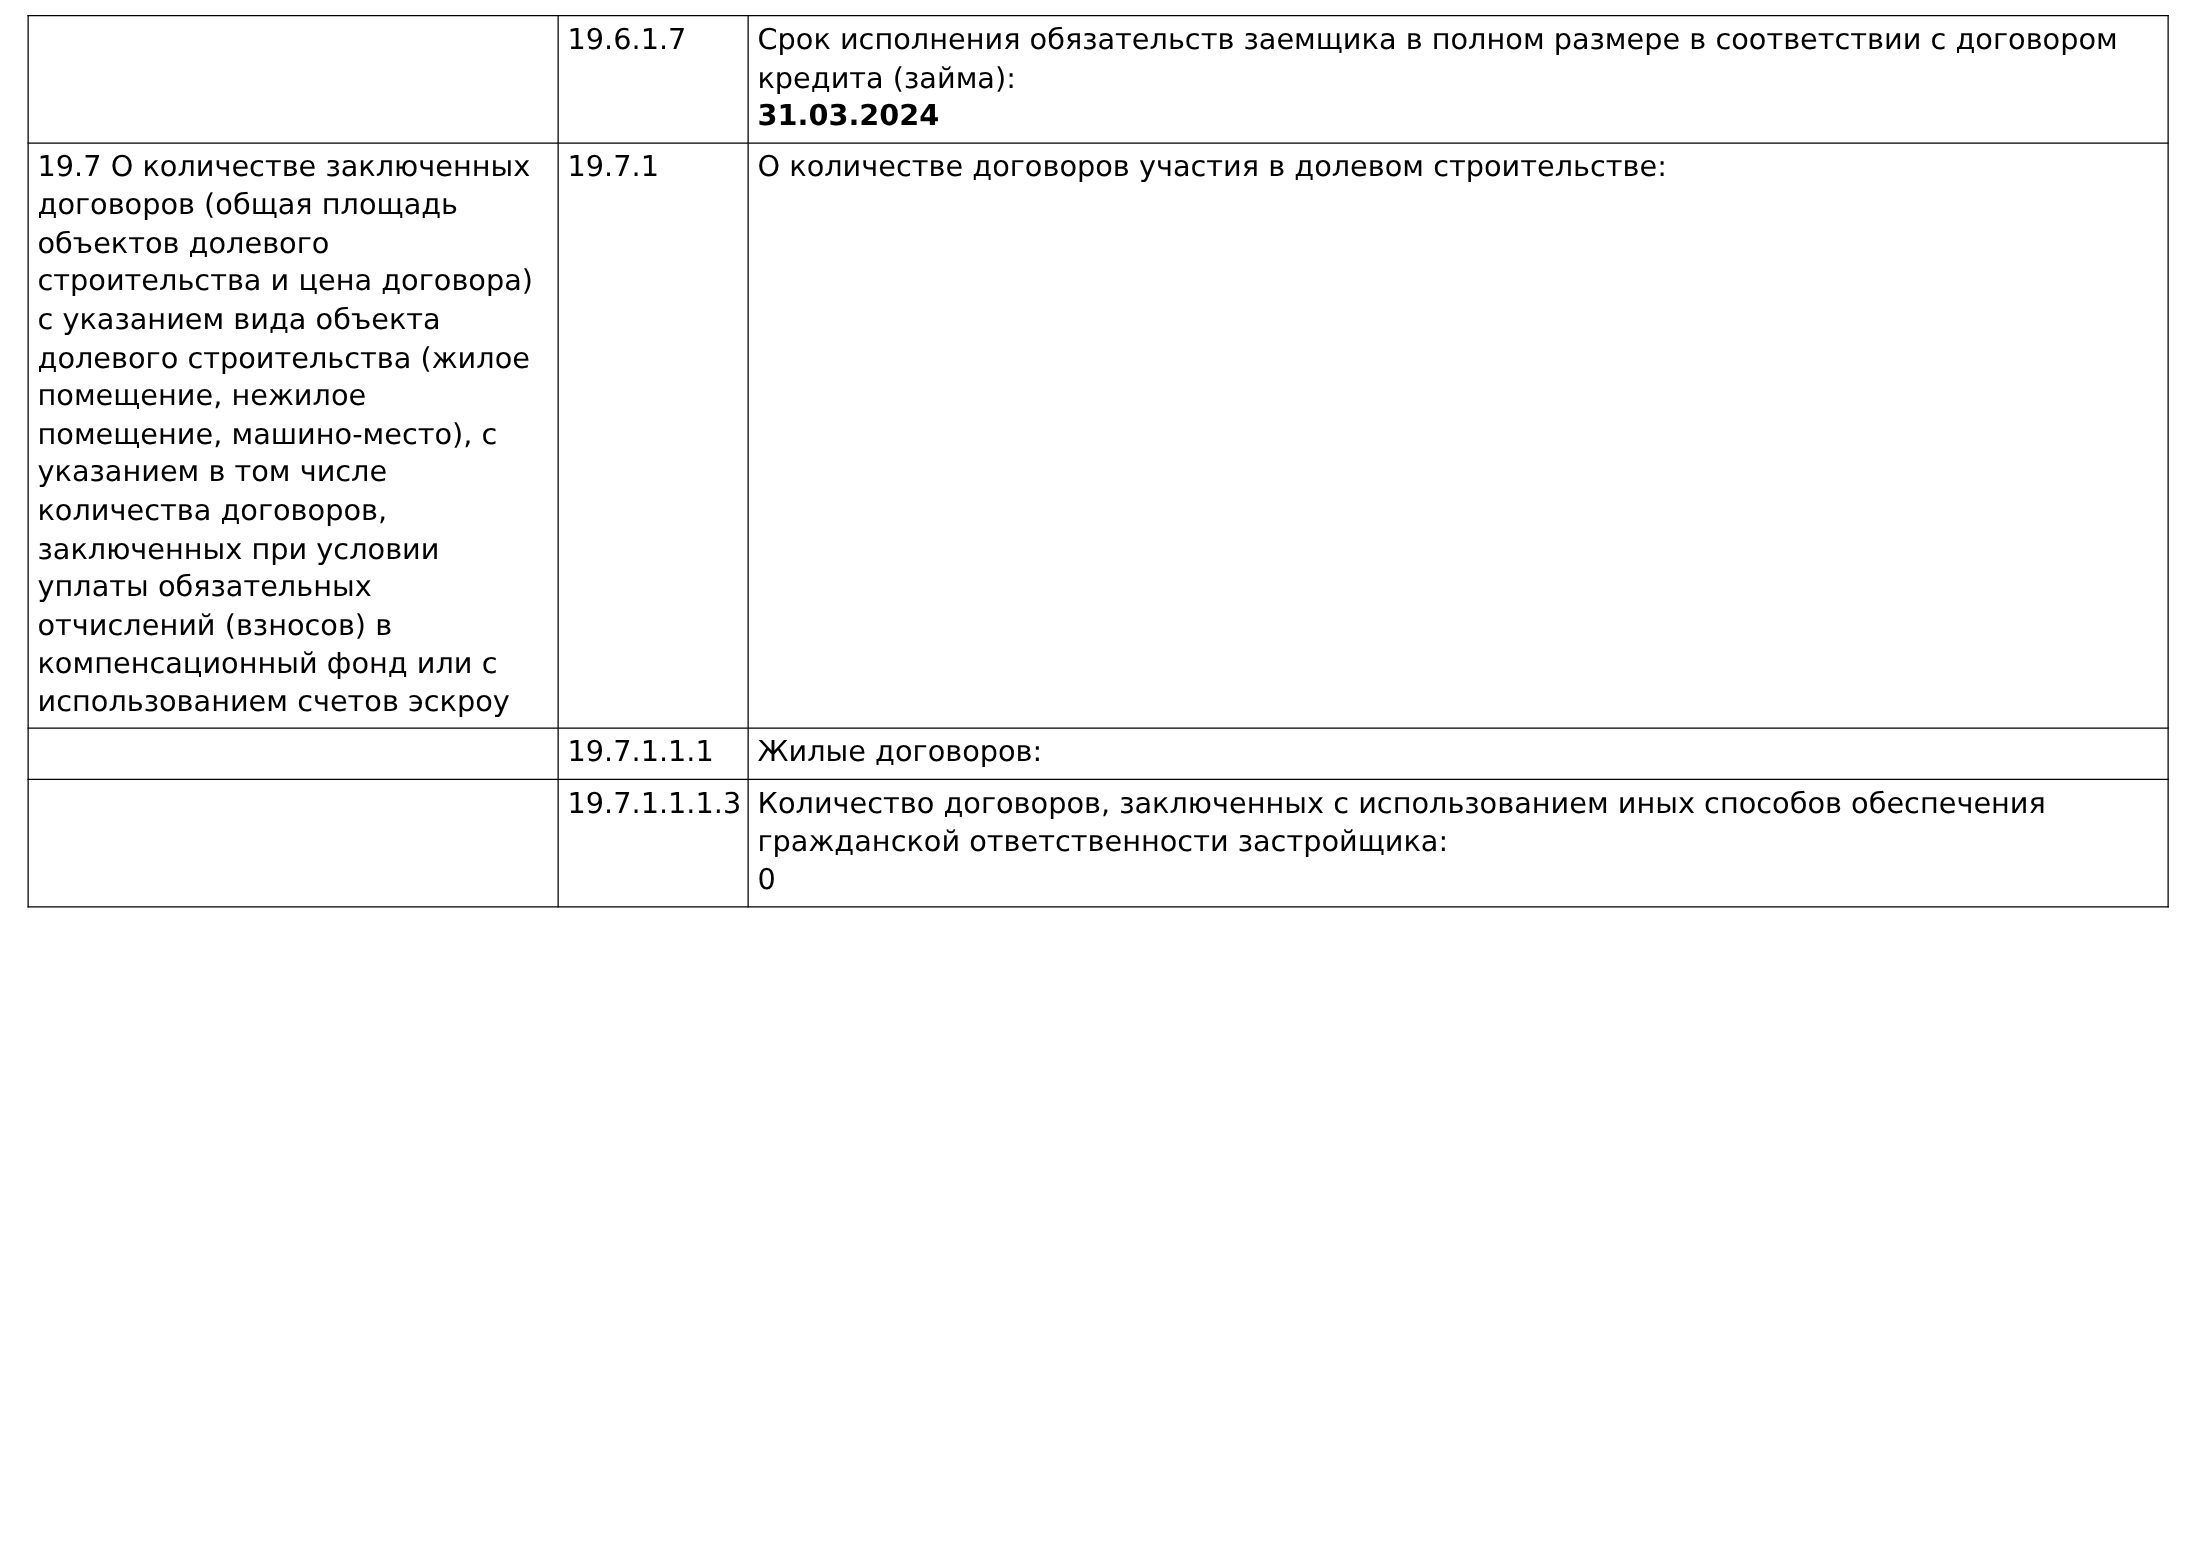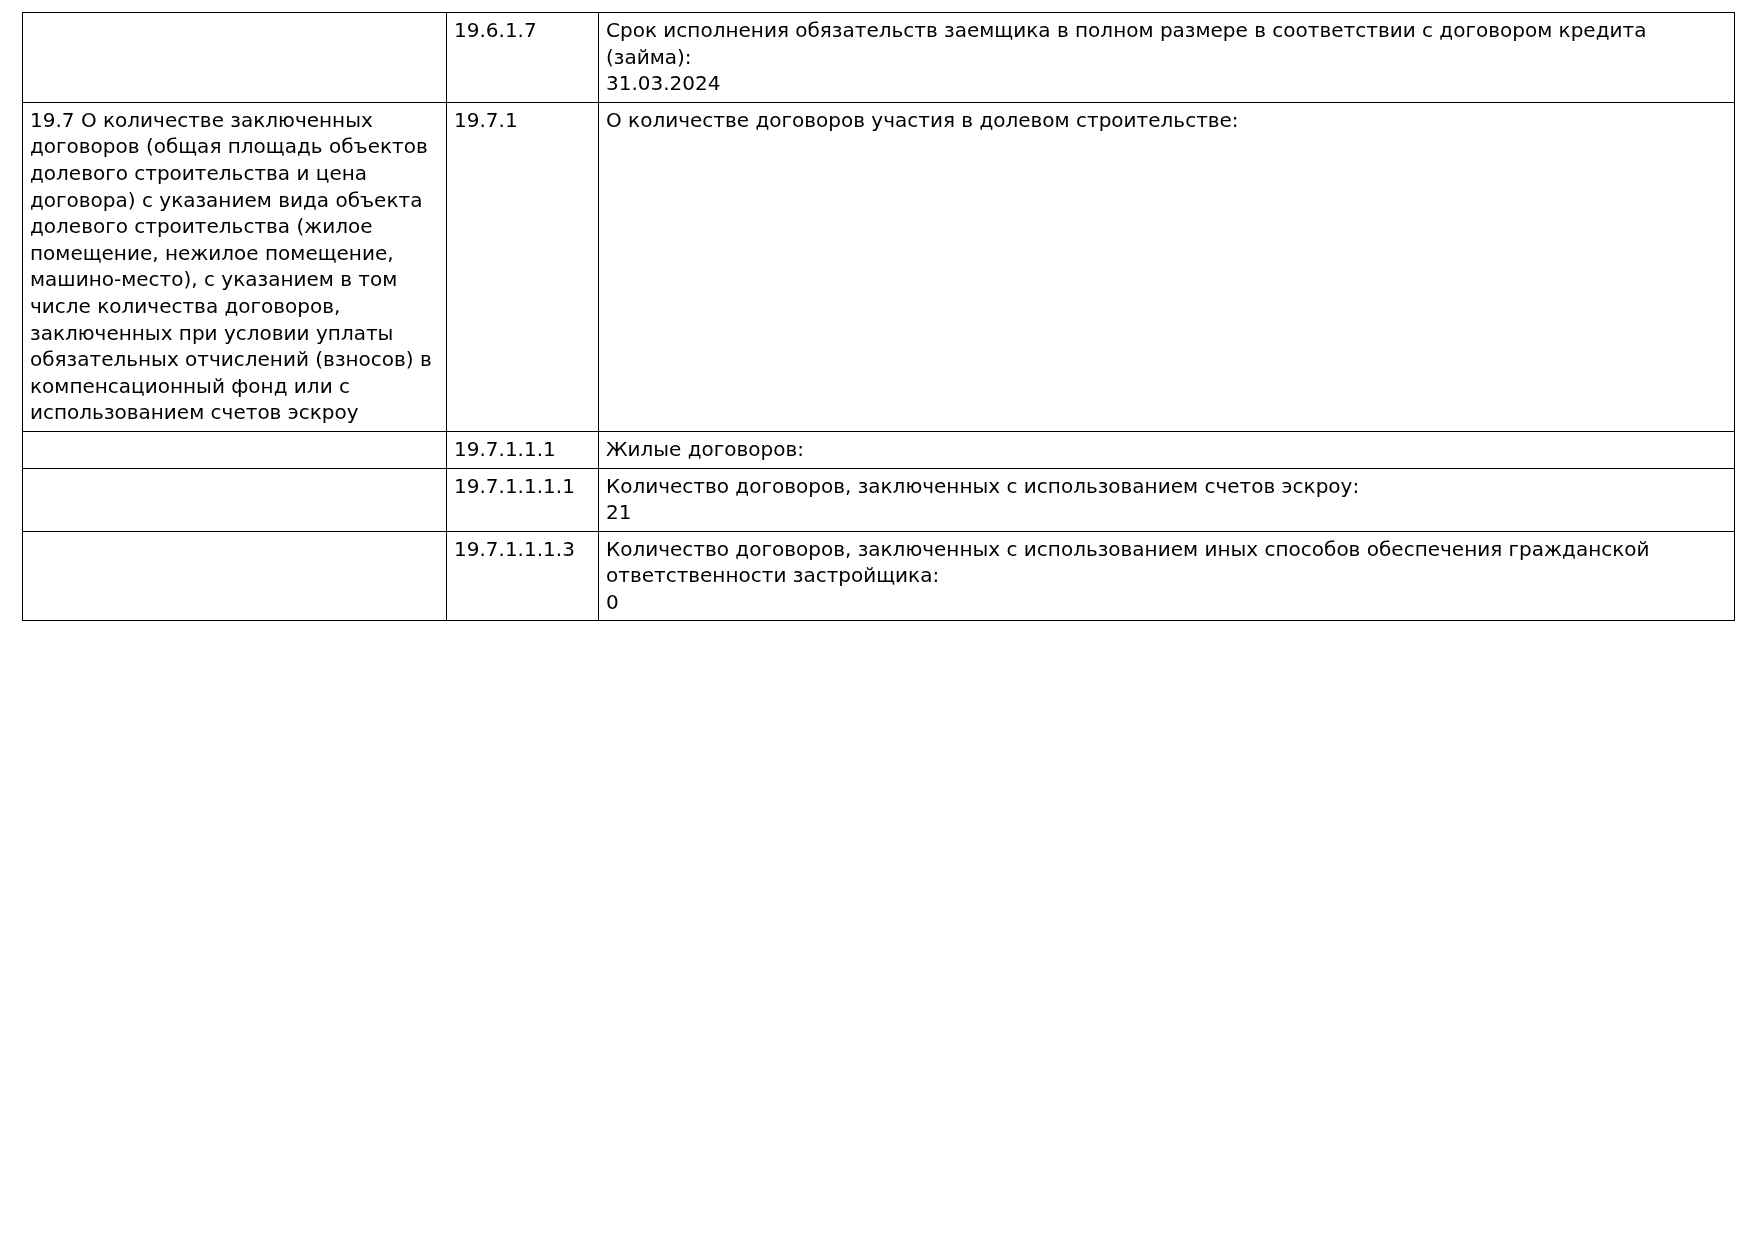--- a/index.html
+++ b/index.html
@@ -23,31 +23,31 @@
   table.decl {
     border-collapse: collapse;
     table-layout: fixed;
     width: 1712px;
     margin: 0;
   }
   table.decl td {
     border: 1.6px solid #000000;
     vertical-align: top;
     padding: 4px 6px 5px 7px;
-    font-size: 20px;
+    font-size: 23px;
     line-height: 1.33;
     word-wrap: break-word;
     overflow-wrap: break-word;
   }
   td.col-left   { width: 424px; }
   td.col-code   { width: 152px; }
   td.col-value  { width: 1136px; }
 
   .cell-text { display: block; white-space: pre-wrap; }
-  .cell-text.bold { font-weight: normal; }
+  .cell-text.bold { font-weight: bold; }
   .cell-code { white-space: nowrap; }
 
   
   td.mid { vertical-align: middle; }
   td.mid .cell-text { display: block; }
 
   .empty-cell { min-height: 1px; }
 </style>
 </head>
 <body>
@@ -92,32 +92,20 @@
           <span class="cell-text empty-cell"></span>
         </td>
         <td class="col-code">
           <span class="cell-text cell-code">19.7.1.1.1</span>
         </td>
         <td class="col-value">
           <span class="cell-text">Жилые договоров:</span>
         </td>
       </tr>
 
-      <tr>
-        <td class="col-left">
-          <span class="cell-text empty-cell"></span>
-        </td>
-        <td class="col-code mid">
-          <span class="cell-text cell-code">19.7.1.1.1.1</span>
-        </td>
-        <td class="col-value">
-          <span class="cell-text">Количество договоров, заключенных с использованием счетов эскроу:</span>
-          <span class="cell-text">21</span>
-        </td>
-      </tr>
 
 
       <tr>
         <td class="col-left">
           <span class="cell-text empty-cell"></span>
         </td>
         <td class="col-code mid">
           <span class="cell-text cell-code">19.7.1.1.1.3</span>
         </td>
         <td class="col-value">

